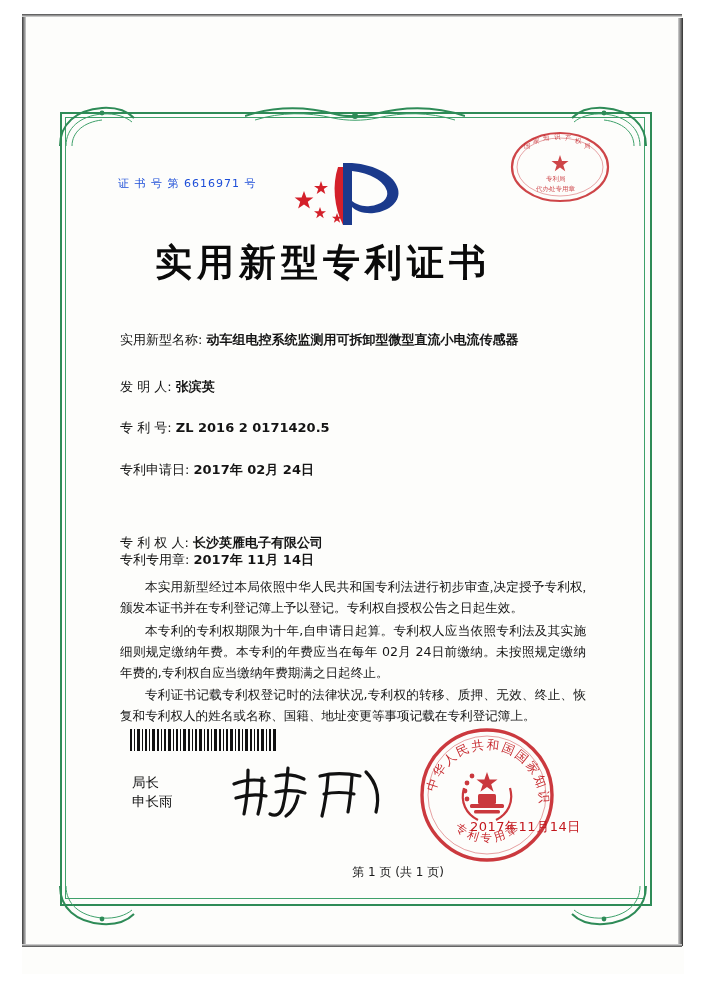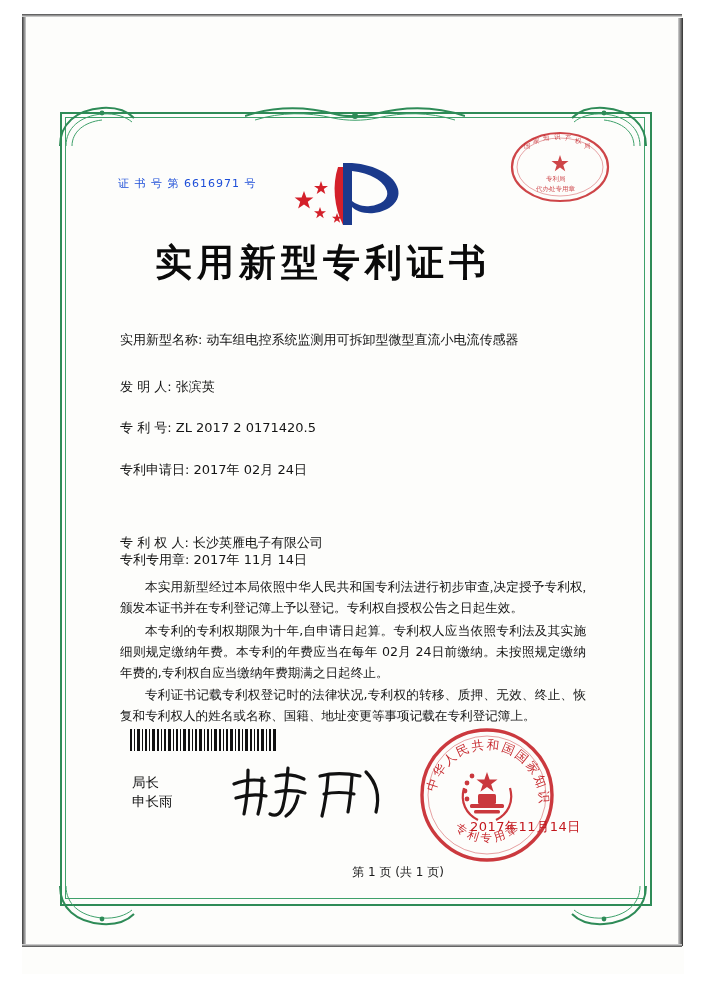--- a/index.html
+++ b/index.html
@@ -159,20 +159,21 @@
     font-size: 13px;
     color: #141414;
     font-family: "DejaVu Sans", sans-serif;
     white-space: nowrap;
   }
   .field .lbl {
     display: inline-block;
   }
   .field .val {
     display: inline-block;
+    font-weight: bold;
   }
 
   #f-name  { top: 331px; }
   #f-inv   { top: 378px; }
   #f-no    { top: 419px; }
   #f-appdt { top: 461px; }
   #f-owner { top: 509px; margin-top: 25px; }
   #f-grant { top: 551px; }
 
   
@@ -352,21 +353,21 @@
   <div class="field" id="f-name">
     <span class="lbl">实用新型名称:</span>
     <span class="val">动车组电控系统监测用可拆卸型微型直流小电流传感器</span>
   </div>
   <div class="field" id="f-inv">
     <span class="lbl">发  明  人:</span>
     <span class="val">张滨英</span>
   </div>
   <div class="field" id="f-no">
     <span class="lbl">专  利  号:</span>
-    <span class="val">ZL 2017 2 0171420.5</span>
+    <span class="val">ZL 2016 2 0171420.5</span>
   </div>
   <div class="field" id="f-appdt">
     <span class="lbl">专利申请日:</span>
     <span class="val">2017年 02月 24日</span>
   </div>
   <div class="field" id="f-owner">
     <span class="lbl">专 利 权 人:</span>
     <span class="val">长沙英雁电子有限公司</span>
   </div>
   <div class="field" id="f-grant">

